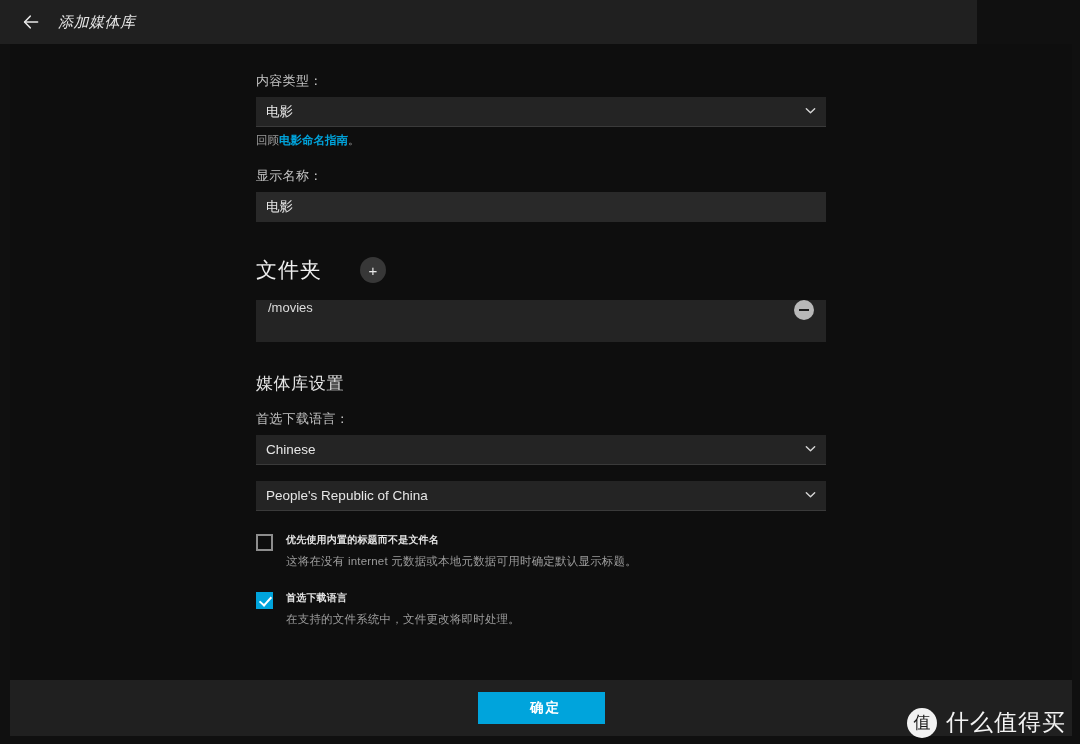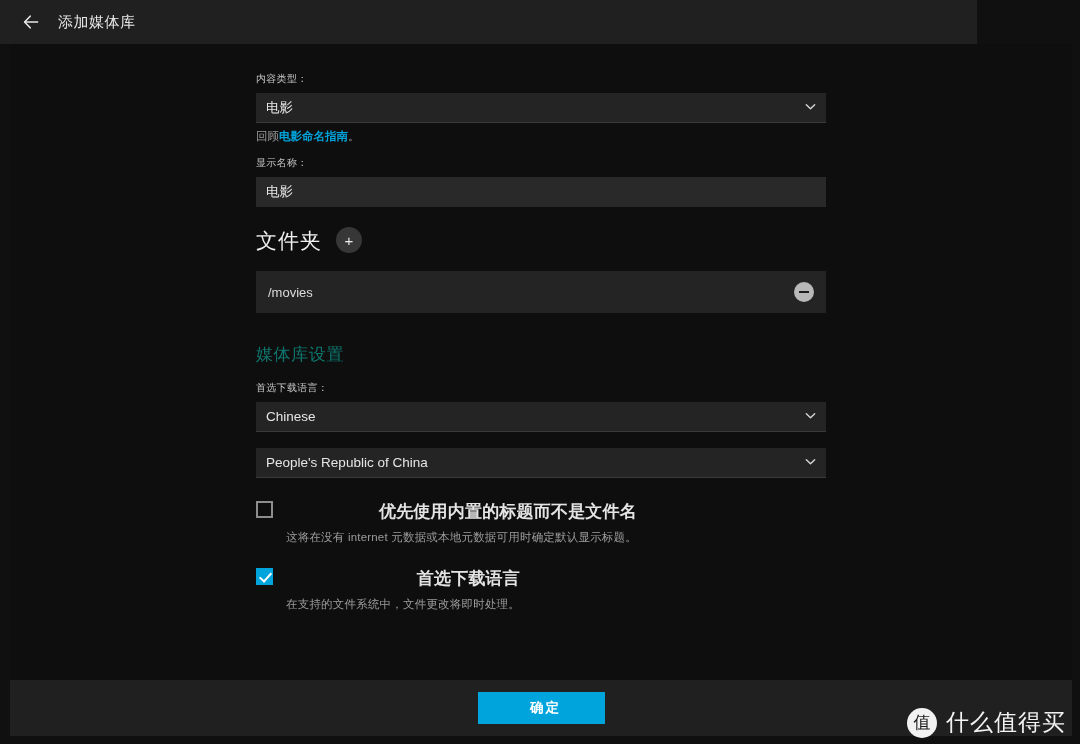--- a/index.html
+++ b/index.html
@@ -16,20 +16,21 @@
     overflow: hidden;
   }
 
   
   .topbar {
     position: absolute; left: 0; top: 0;
     width: 977px; height: 44px;
     background: #202020;
     display: flex; align-items: center;
     padding-left: 14px;
+    font-style: italic;
   }
   .back-btn {
     width: 34px; height: 34px;
     display: flex; align-items: center; justify-content: center;
     border-radius: 50%;
     cursor: pointer;
   }
   .back-btn svg { display: block; }
   .topbar-title {
     font-size: 15px; color: #e8e8e8;
@@ -43,21 +44,21 @@
     background: #0e0e0e;
     overflow: hidden;
   }
   .content {
     width: 570px;
     margin: 0 auto;
     padding-top: 28px;
   }
 
   .field-label {
-    font-size: 10px;
+    font-size: 13px;
     color: #c4c4c4;
     margin-bottom: 7px;
     letter-spacing: .3px;
   }
 
   .select-wrap { position: relative; margin-bottom: 2px; }
   .select-box {
     width: 100%;
     height: 30px;
     background: #242424;
@@ -72,21 +73,21 @@
   .chev {
     position: absolute; right: 9px; top: 50%;
     transform: translateY(-50%);
     pointer-events: none;
   }
 
   .helper-line {
     font-size: 11.5px;
     color: #9a9a9a;
     margin-top: 6px;
-    margin-bottom: 12px;
+    margin-bottom: 19px;
   }
   .helper-line .lnk {
     color: #00a4dc;
     font-weight: bold;
     cursor: pointer;
     text-decoration: none;
   }
 
   .text-input {
     width: 100%;
@@ -95,61 +96,61 @@
     border: none;
     color: #e6e6e6;
     font-size: 13.5px;
     padding: 0 10px;
     font-family: inherit;
     outline: none;
   }
 
   
   .section-head {
-    display: flex; align-items: flex-start;
-    margin-top: 20px; margin-bottom: 16px;
+    display: flex; align-items: center;
+    margin-top: 34px; margin-bottom: 16px; gap: 24px;
   }
   .section-title-lg {
     font-size: 21px; color: #efefef; font-weight: normal;
     letter-spacing: 1px;
   }
   .round-btn {
     width: 26px; height: 26px;
     border-radius: 50%;
     background: #373737;
     color: #e9e9e9;
     display: flex; align-items: center; justify-content: center;
     margin-left: 14px;
     font-size: 15px; line-height: 1;
     cursor: pointer;
   }
   .folder-card {
     width: 100%;
     height: 42px;
     background: #242424;
-    display: flex; align-items: center;
+    display: flex; align-items: flex-start;
     padding: 0 12px;
     justify-content: space-between;
     margin-bottom: 8px;
   }
   .folder-path { font-size: 13px; color: #dcdcdc; }
   .minus-btn {
     width: 20px; height: 20px;
     border-radius: 50%;
     background: #b8b8b8;
     display: flex; align-items: center; justify-content: center;
     cursor: pointer;
   }
   .minus-btn i {
     display: block; width: 10px; height: 2px; background: #1d1d1d;
   }
 
   
   .section-title-md {
-    font-size: 17px; color: #0f766e; font-weight: normal;
+    font-size: 17px; color: #e5e5e5; font-weight: normal;
     margin-top: 30px; margin-bottom: 15px;
     letter-spacing: .6px;
   }
   .gap { height: 14px; }
 
   
   .check-row {
     display: flex;
     align-items: flex-start;
     margin-top: 22px;
@@ -170,23 +171,22 @@
     content: "";
     position: absolute;
     left: 4px; top: 0px;
     width: 5px; height: 10px;
     border: solid #fff;
     border-width: 0 2px 2px 0;
     transform: rotate(42deg);
   }
   .check-texts { margin-left: 13px; }
   .check-title {
-    font-size: 17px; color: #e4e4e4; font-weight: bold;
+    font-size: 10px; color: #e4e4e4; font-weight: bold;
     letter-spacing: .2px;
-    text-align: right;
   }
   .check-sub {
     font-size: 11.5px; color: #9c9c9c;
     margin-top: 7px; letter-spacing: .2px;
   }
 
   
   .footer {
     position: absolute; left: 10px; top: 680px;
     width: 1062px; height: 56px;

